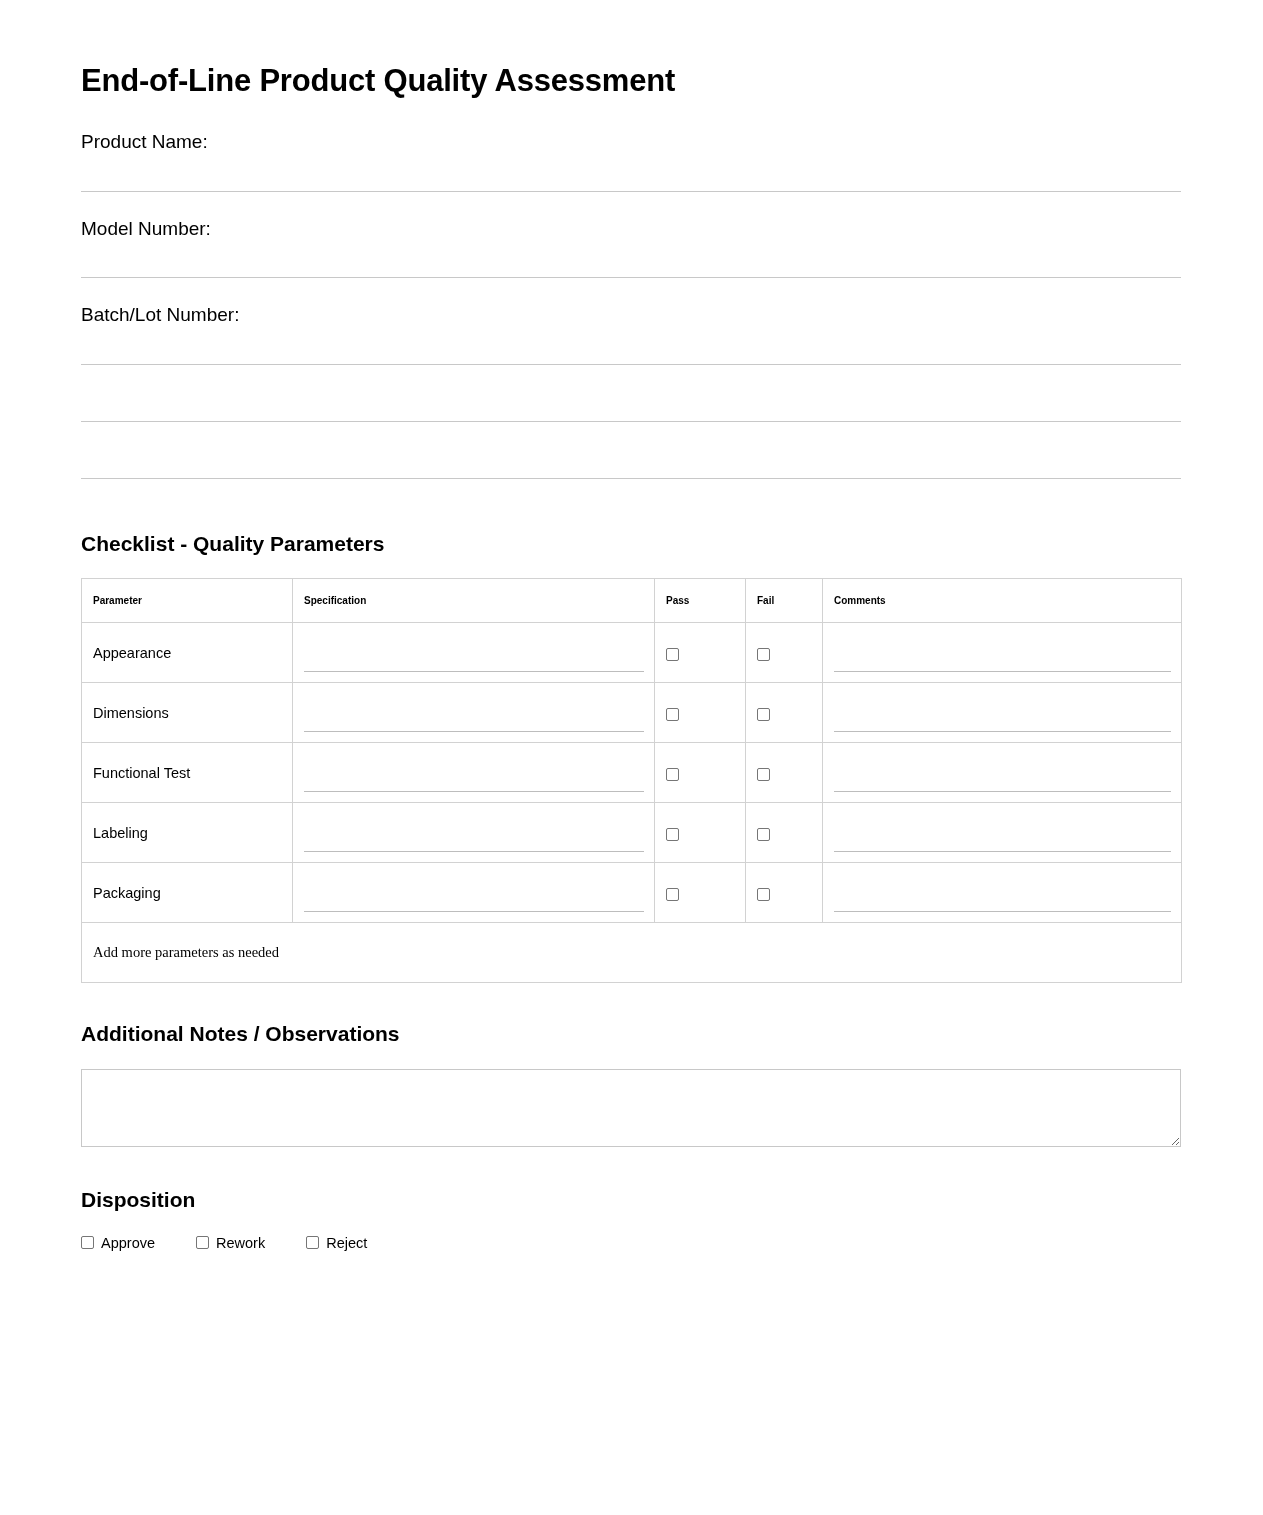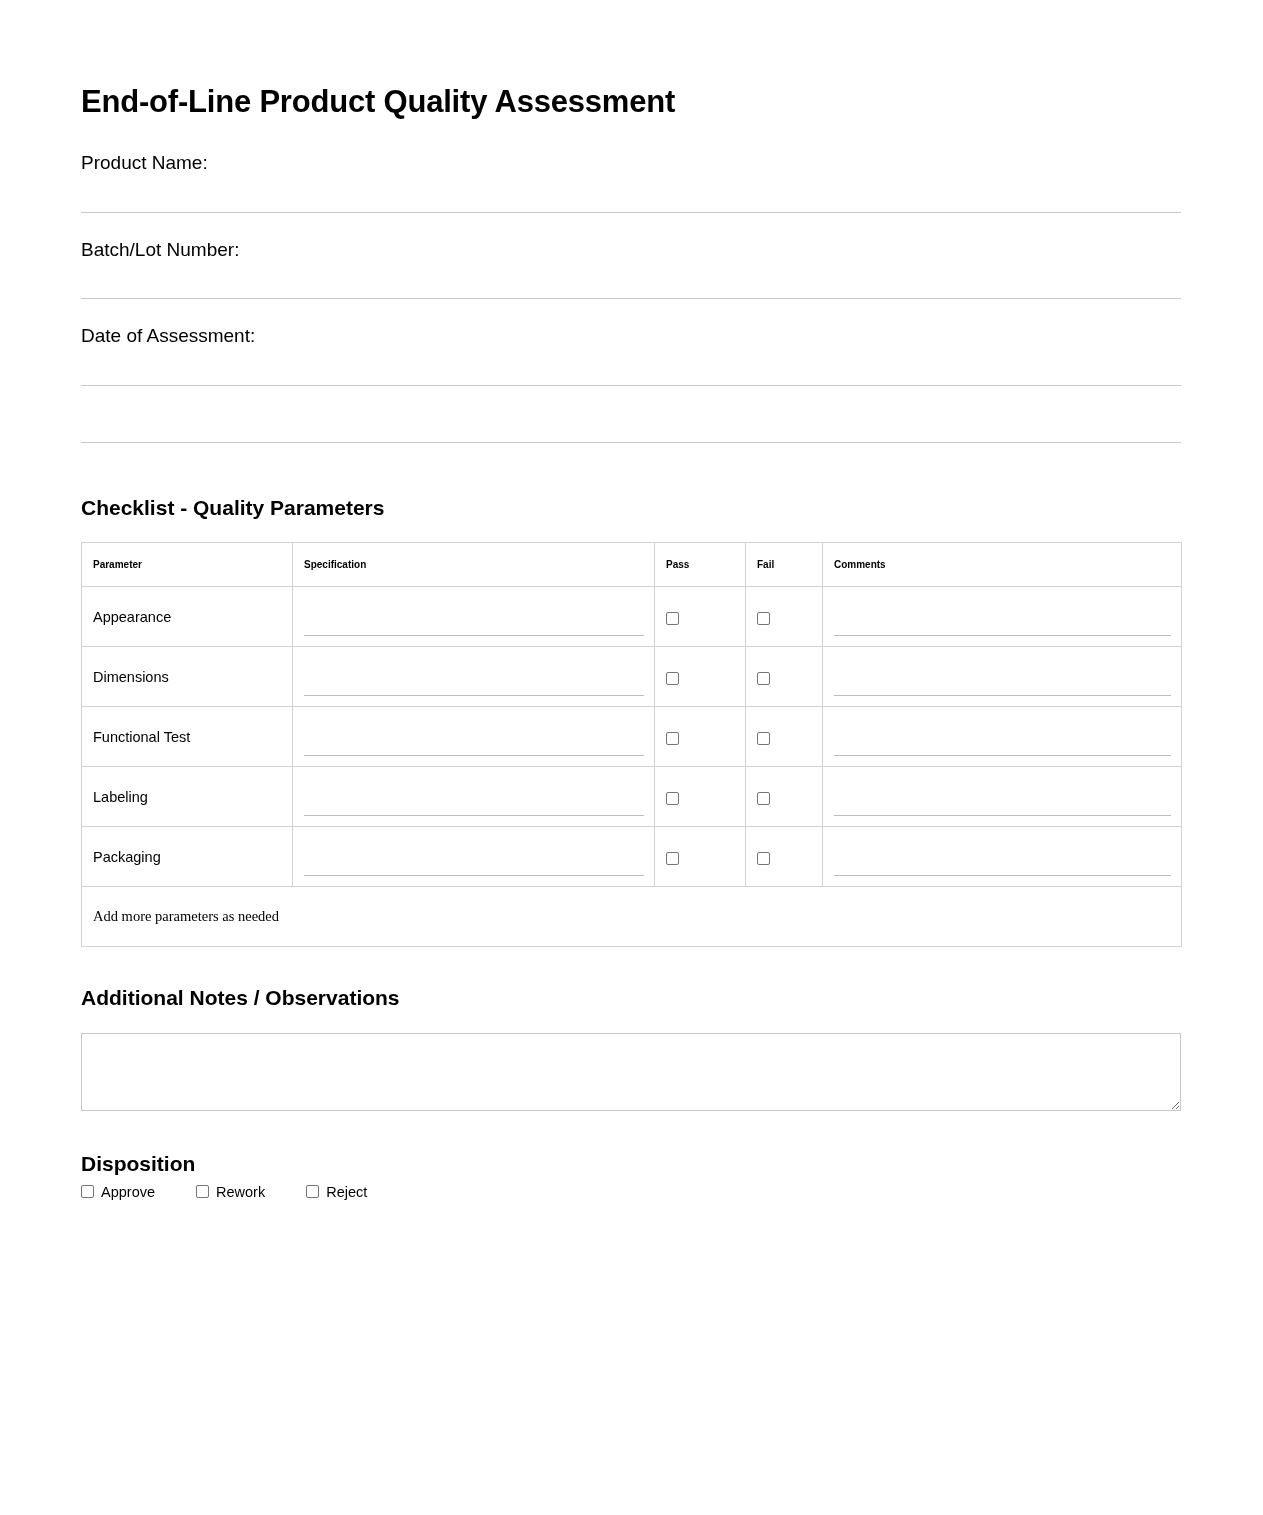--- a/index.html
+++ b/index.html
@@ -9,21 +9,21 @@
     background: #ffffff;
   }
   body {
     width: 1263px;
     height: 1515px;
     font-family: "Liberation Sans", sans-serif;
     color: #000000;
     -webkit-font-smoothing: none;
   }
   .page {
-    padding: 85px 82px 0 81px;
+    padding: 64px 82px 0 81px;
   }
   h1.doc-title {
     font-size: 31px;
     font-weight: bold;
     line-height: 1.1;
     margin: 0 0 32px 0;
     letter-spacing: -0.2px;
   }
   h2.section-title {
     font-size: 21px;
@@ -144,40 +144,43 @@
     font-size: 14.5px;
   }
   .disp-option {
     display: inline-flex;
     align-items: center;
     margin-right: 41px;
     cursor: pointer;
   }
   .disp-option .cb { margin-right: 7px; }
   .disp-label { line-height: 1; }
-  h2.disposition-title { margin-bottom: 9px; }
+  h2.disposition-title { margin-bottom: 24px; }
 </style>
 </head>
 <body>
 
 <div class="page">
 
   <h1 class="doc-title">End-of-Line Product Quality Assessment</h1>
 
   <div id="header-fields">
       <div class="field">
         <label class="field-label">Product Name:</label>
         <input class="field-input" type="text" placeholder="" style="">
       </div>
       <div class="field">
+        <label class="field-label">Model Number:</label>
+        <input class="field-input" type="text" placeholder="" style="">
+      </div>
+      <div class="field">
         <label class="field-label">Batch/Lot Number:</label>
         <input class="field-input" type="text" placeholder="" style="">
       </div>
       <div class="field">
-        <label class="field-label">Date of Assessment:</label>
         <input class="field-input" type="text" placeholder="" style="">
       </div>
       <div class="field">
         <input class="field-input" type="text" placeholder="" style="">
       </div>
     </div>
 
   <div class="spacer-before-checklist"></div>
 
   <h2 class="section-title">Checklist - Quality Parameters</h2>

